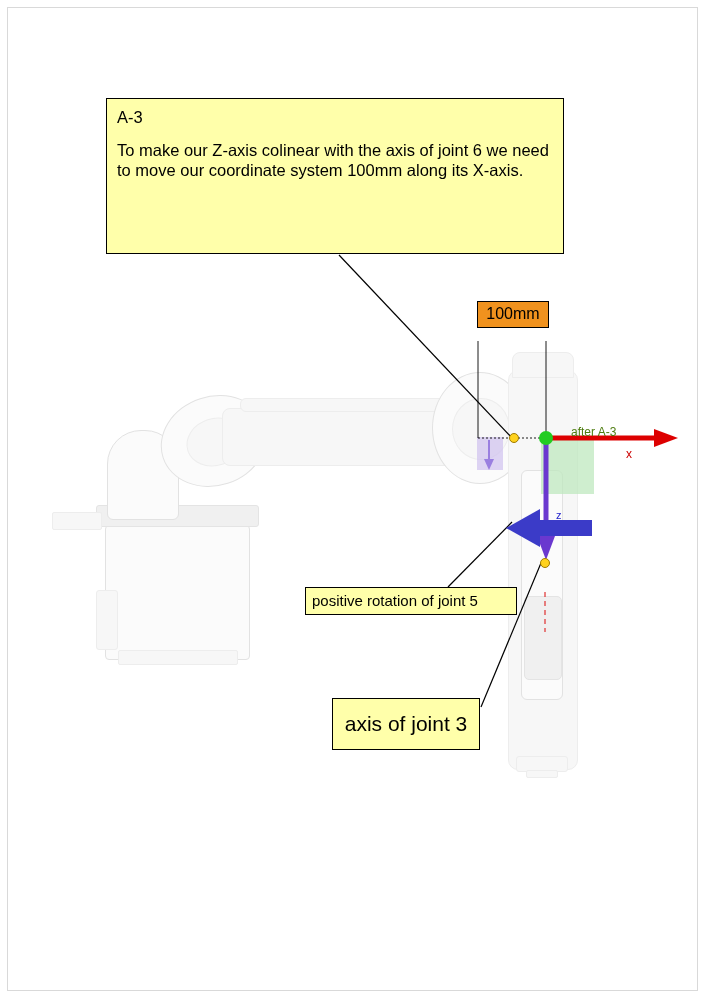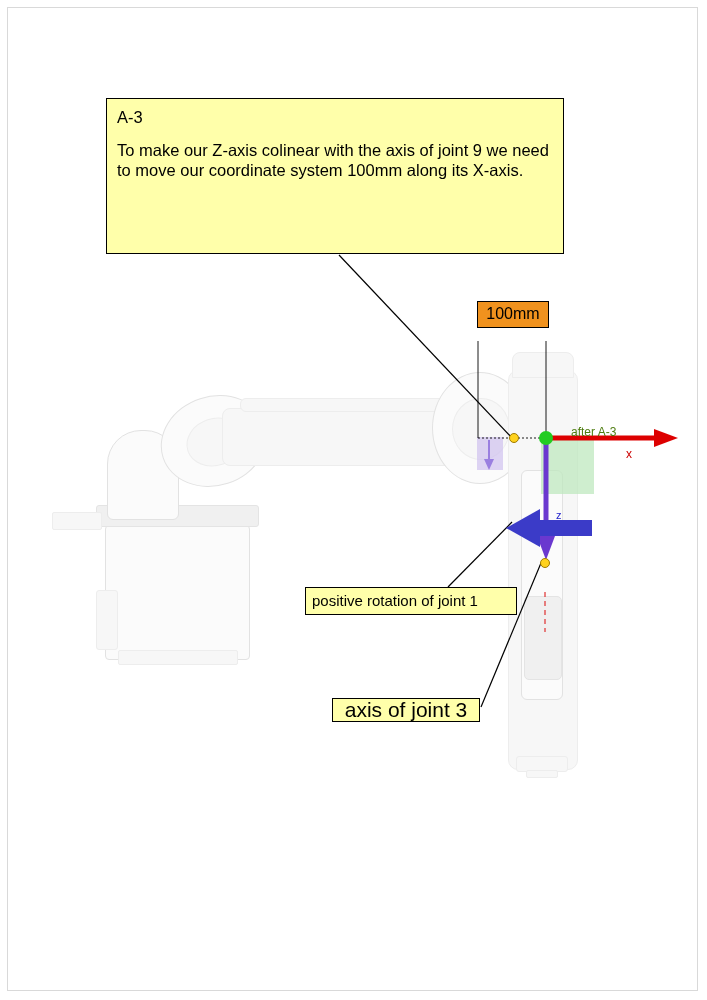--- a/index.html
+++ b/index.html
@@ -71,21 +71,21 @@
     font-size: 15px;
     display: flex;
     align-items: center;
     padding-left: 6px;
   }
 
   #label-axis3 {
     left: 332px;
     top: 698px;
     width: 148px;
-    height: 24px;
+    height: 52px;
     font-size: 21px;
     display: flex;
     align-items: center;
     justify-content: center;
   }
 
   .plain-label {
     position: absolute;
     color: #4d7c0f;
     font-size: 12px;
@@ -186,26 +186,26 @@
 
     <line x1="545" y1="592" x2="545" y2="632" stroke="#e03030" stroke-width="1.2" stroke-dasharray="5,4"></line>
 
     <circle cx="546" cy="438" r="7" fill="#22cc22"></circle>
     <circle cx="514" cy="438" r="4.5" fill="#ffd21e" stroke="#a07b00" stroke-width="1"></circle>
     <circle cx="545" cy="563" r="4.5" fill="#ffd21e" stroke="#a07b00" stroke-width="1"></circle>
   </svg>
 
   <div class="callout" id="note-a3">
     <p class="title">A-3</p>
-    <p class="body">To make our Z-axis colinear with the axis of joint 9 we need to move our coordinate system 100mm along its X-axis.</p>
+    <p class="body">To make our Z-axis colinear with the axis of joint 6 we need to move our coordinate system 100mm along its X-axis.</p>
   </div>
 
   <div class="callout" id="label-100mm">100mm</div>
 
-  <div class="callout" id="label-posrot">positive rotation of joint 1</div>
+  <div class="callout" id="label-posrot">positive rotation of joint 5</div>
 
   <div class="callout" id="label-axis3">axis of joint 3</div>
 
   <div class="plain-label" id="label-after-a3">after A-3</div>
   <div class="plain-label" id="axis-x-letter">x</div>
   <div class="plain-label" id="axis-z-letter">z</div>
 
 </div>
 
 </body></html>

